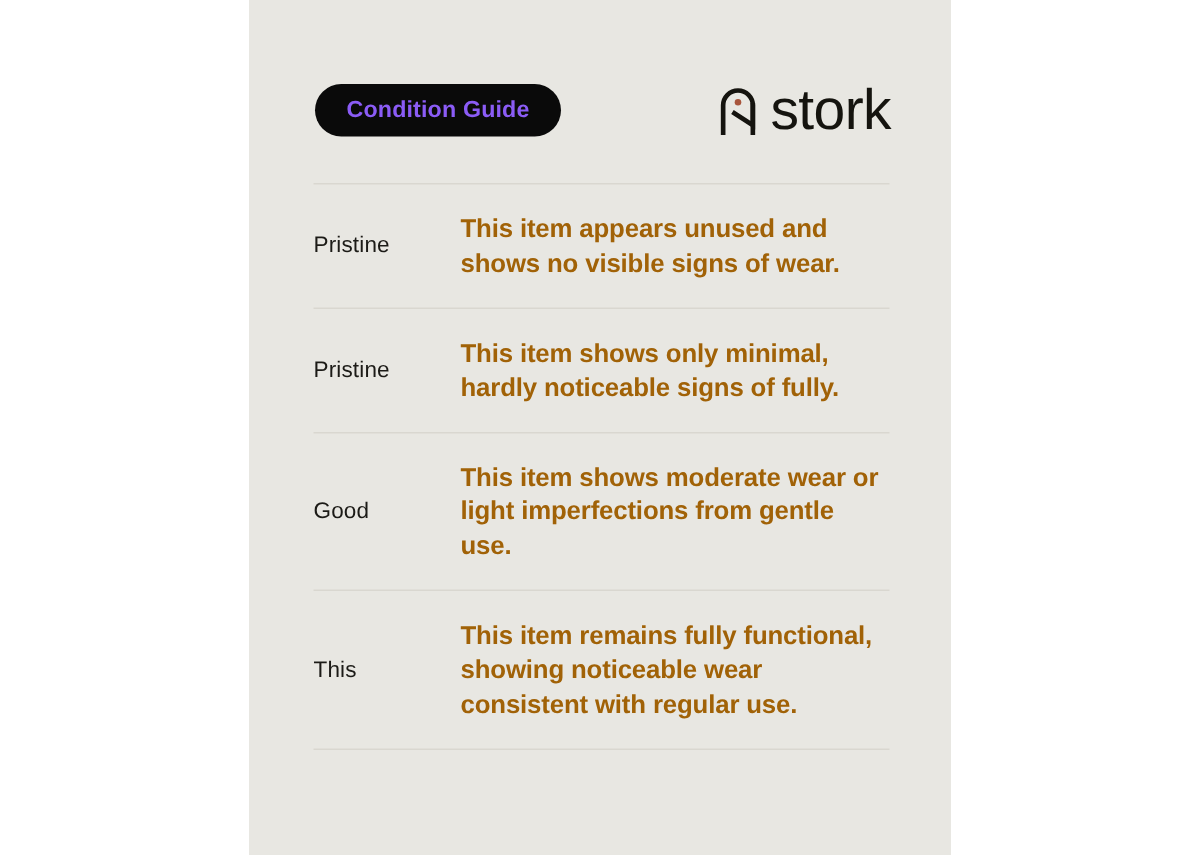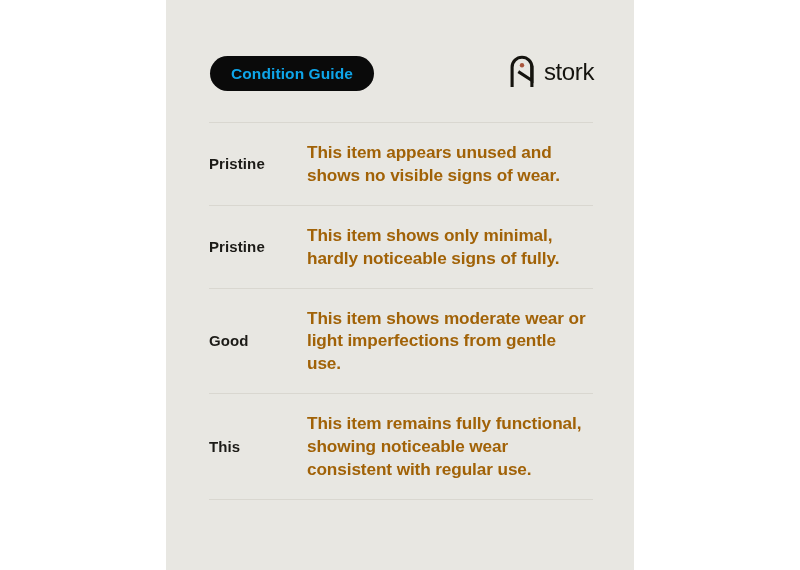--- a/index.html
+++ b/index.html
@@ -45,21 +45,21 @@
     position: absolute;
     left: 0;
     top: 2px;
     height: 35px;
     padding: 0 21px;
     display: flex;
     align-items: center;
     justify-content: center;
     background: #0a0a0a;
     border-radius: 999px;
-    color: #0ea5e9;
+    color: #8b5cf6;
     font-size: 15.5px;
     font-weight: bold;
     letter-spacing: 0.1px;
     white-space: nowrap;
     box-sizing: border-box;
   }
 
   .brand {
     position: absolute;
     right: 0;
@@ -69,21 +69,21 @@
     gap: 9px;
   }
 
   .brand-mark {
     display: block;
     width: 26px;
     height: 33px;
   }
 
   .brand-word {
-    font-size: 24px;
+    font-size: 38px;
     font-weight: normal;
     color: #15140f;
     letter-spacing: -0.4px;
     line-height: 1;
     position: relative;
     top: 1px;
   }
 
   
   .guide-table {
@@ -103,21 +103,21 @@
     display: flex;
     align-items: center;
     box-sizing: border-box;
     padding: 18px 0;
     min-height: 50px;
   }
 
   .row-label {
     flex: 0 0 98px;
     font-size: 15px;
-    font-weight: bold;
+    font-weight: normal;
     color: #1c1b17;
     letter-spacing: 0.1px;
     line-height: 1.3;
   }
 
   .row-desc {
     flex: 1 1 auto;
     font-size: 17.2px;
     font-weight: 600;
     color: #a16207;

